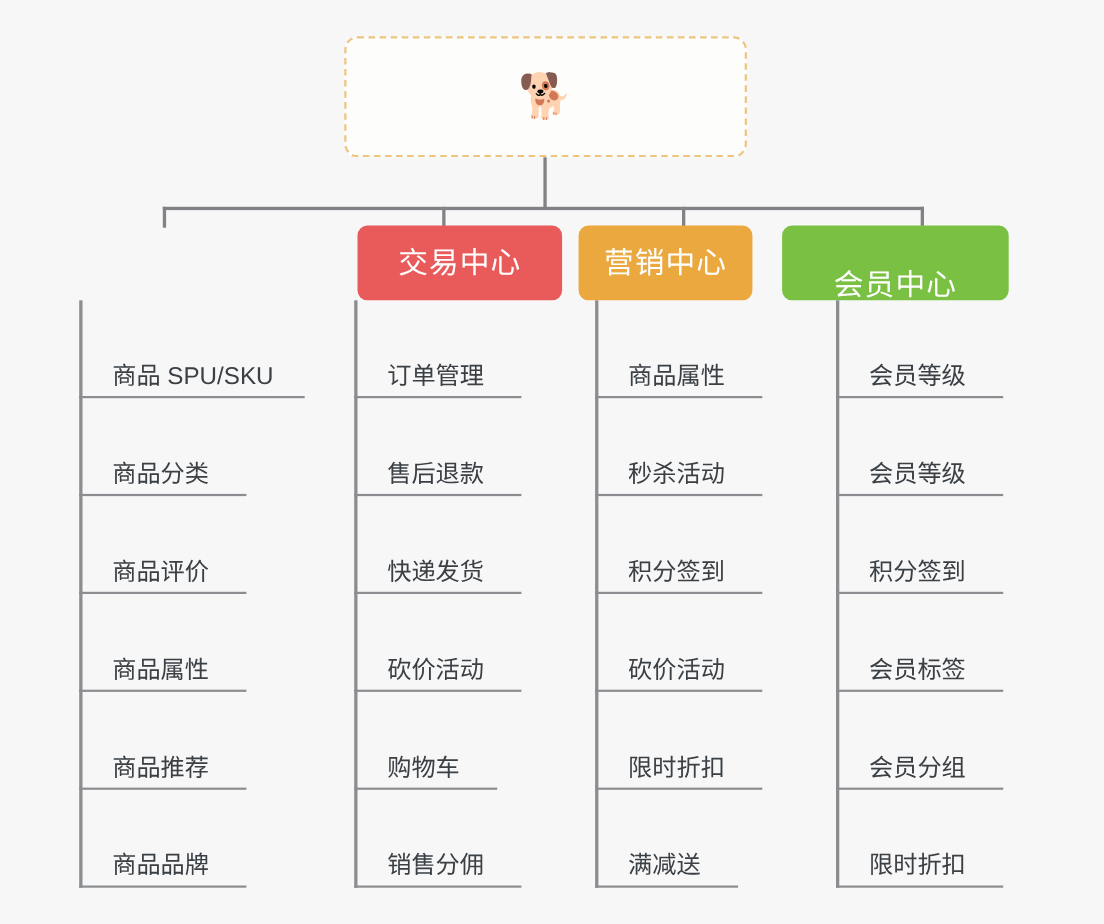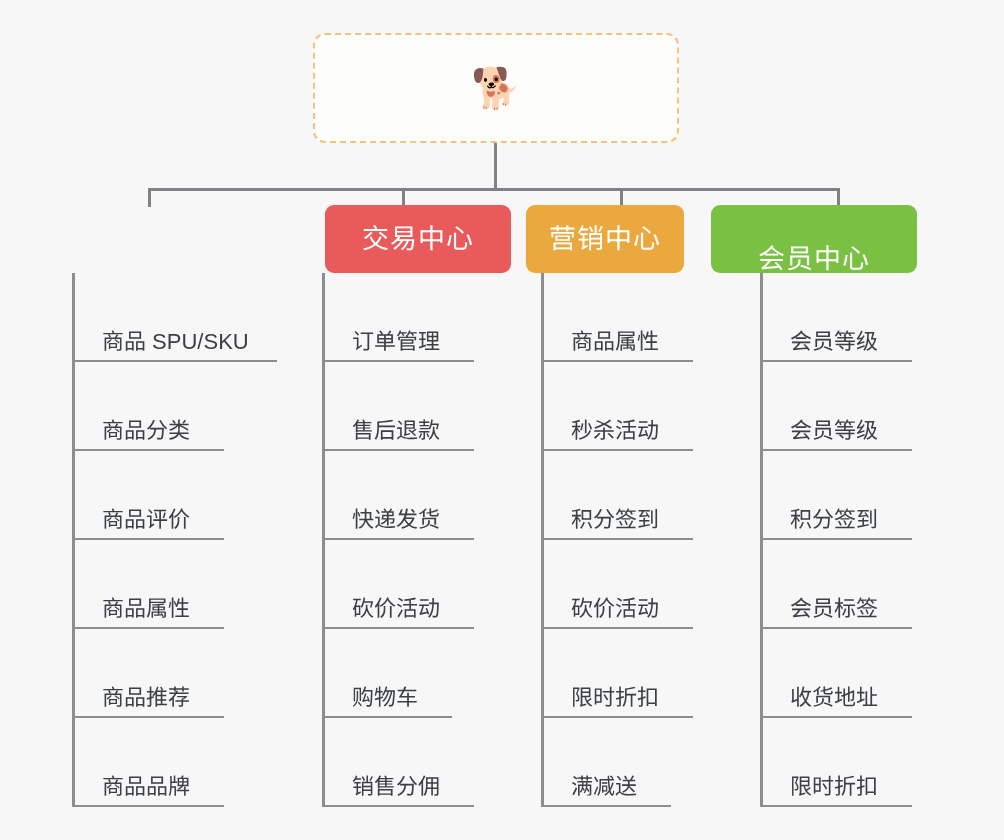--- a/index.html
+++ b/index.html
@@ -235,21 +235,21 @@
     </div>
     <div class="leaf" style="top:178px;">
       <span class="leaf-label">积分签到</span>
       <div class="leaf-rule" style="width:152px;"></div>
     </div>
     <div class="leaf" style="top:267px;">
       <span class="leaf-label">会员标签</span>
       <div class="leaf-rule" style="width:152px;"></div>
     </div>
     <div class="leaf" style="top:356px;">
-      <span class="leaf-label">收货地址</span>
+      <span class="leaf-label">会员分组</span>
       <div class="leaf-rule" style="width:152px;"></div>
     </div>
     <div class="leaf" style="top:445px;">
       <span class="leaf-label">限时折扣</span>
       <div class="leaf-rule" style="width:152px;"></div>
     </div>
   </div>
 
 </div>
 

